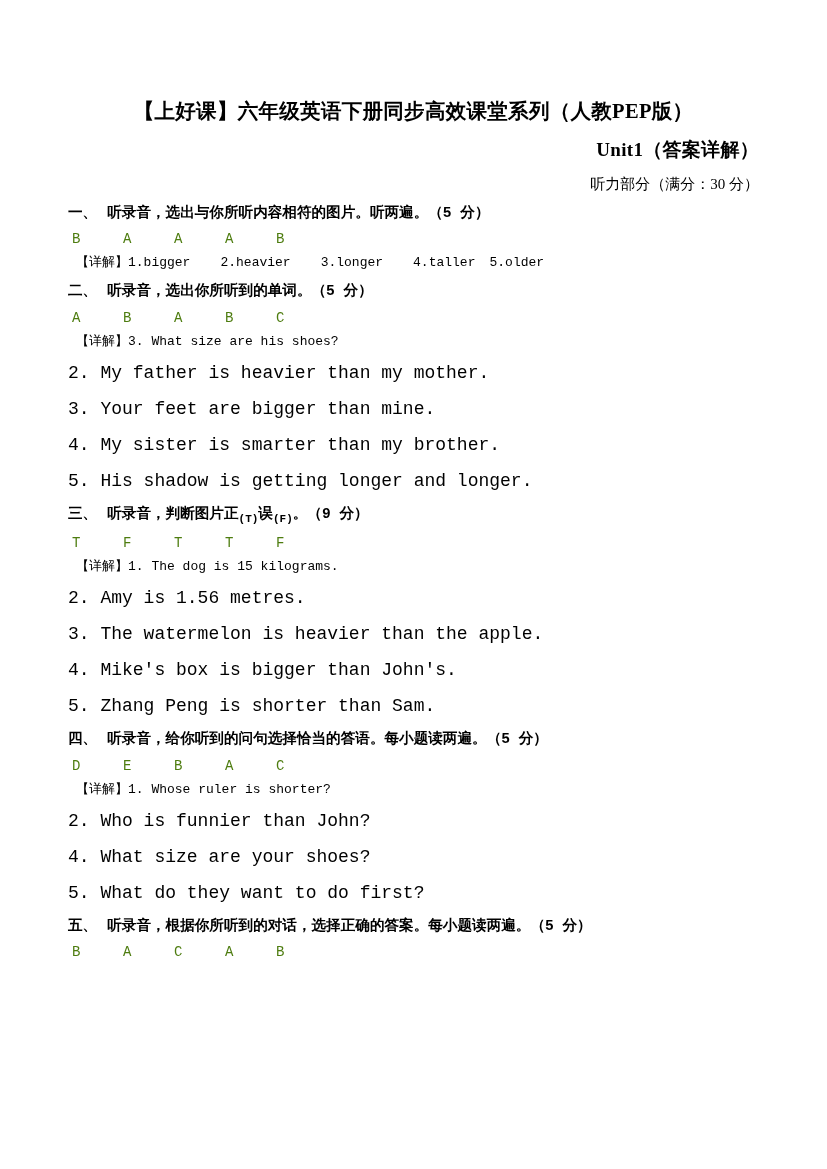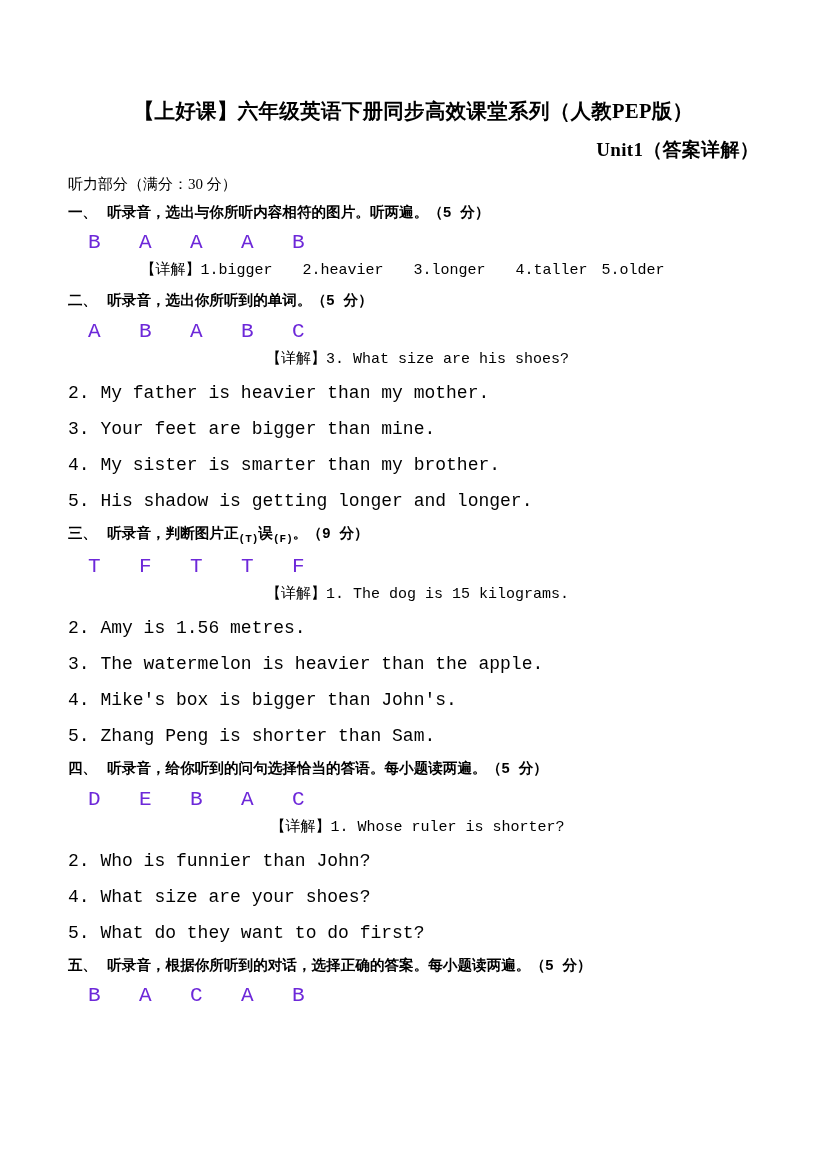--- a/index.html
+++ b/index.html
@@ -30,21 +30,21 @@
     letter-spacing: 0.3px;
   }
   .doc-subtitle {
     text-align: right;
     font-size: 19px;
     font-weight: bold;
     margin-top: 10px;
     letter-spacing: 0.3px;
   }
   .section-head {
-    text-align: left;
+    text-align: right;
     font-size: 15px;
     margin-top: 12px;
     font-family: "Liberation Serif", serif;
   }
   .q-block {
     margin-top: 9px;
     font-family: Liberation Mono, monospace;
   }
   .q-title {
     font-size: 14.6px;
@@ -54,34 +54,33 @@
   }
   .q-title .num {
     margin-right: 10px;
   }
   .q-title .sub {
     font-size: 11px;
     vertical-align: sub;
     font-weight: bold;
   }
   .ans-row {
-    color: #6d28d9;
-    font-size: 21px;
-    margin: 7px 0 6px 20px;
+    color: #4d7c0f;
+    font-size: 14px;
+    margin: 7px 0 6px 4px;
     letter-spacing: 0.2px;
   }
   .ans-row span {
     display: inline-block;
     width: 51px;
   }
   .explain-row {
-    font-size: 15px;
+    font-size: 13px;
     line-height: 1.5;
     margin: 4px 0 0 8px;
-    text-align: center;
   }
   .explain-row .tag {
     font-weight: normal;
   }
   .explain-items span {
     display: inline-block;
     margin-right: 30px;
   }
   .line-row {
     font-size: 18px;

